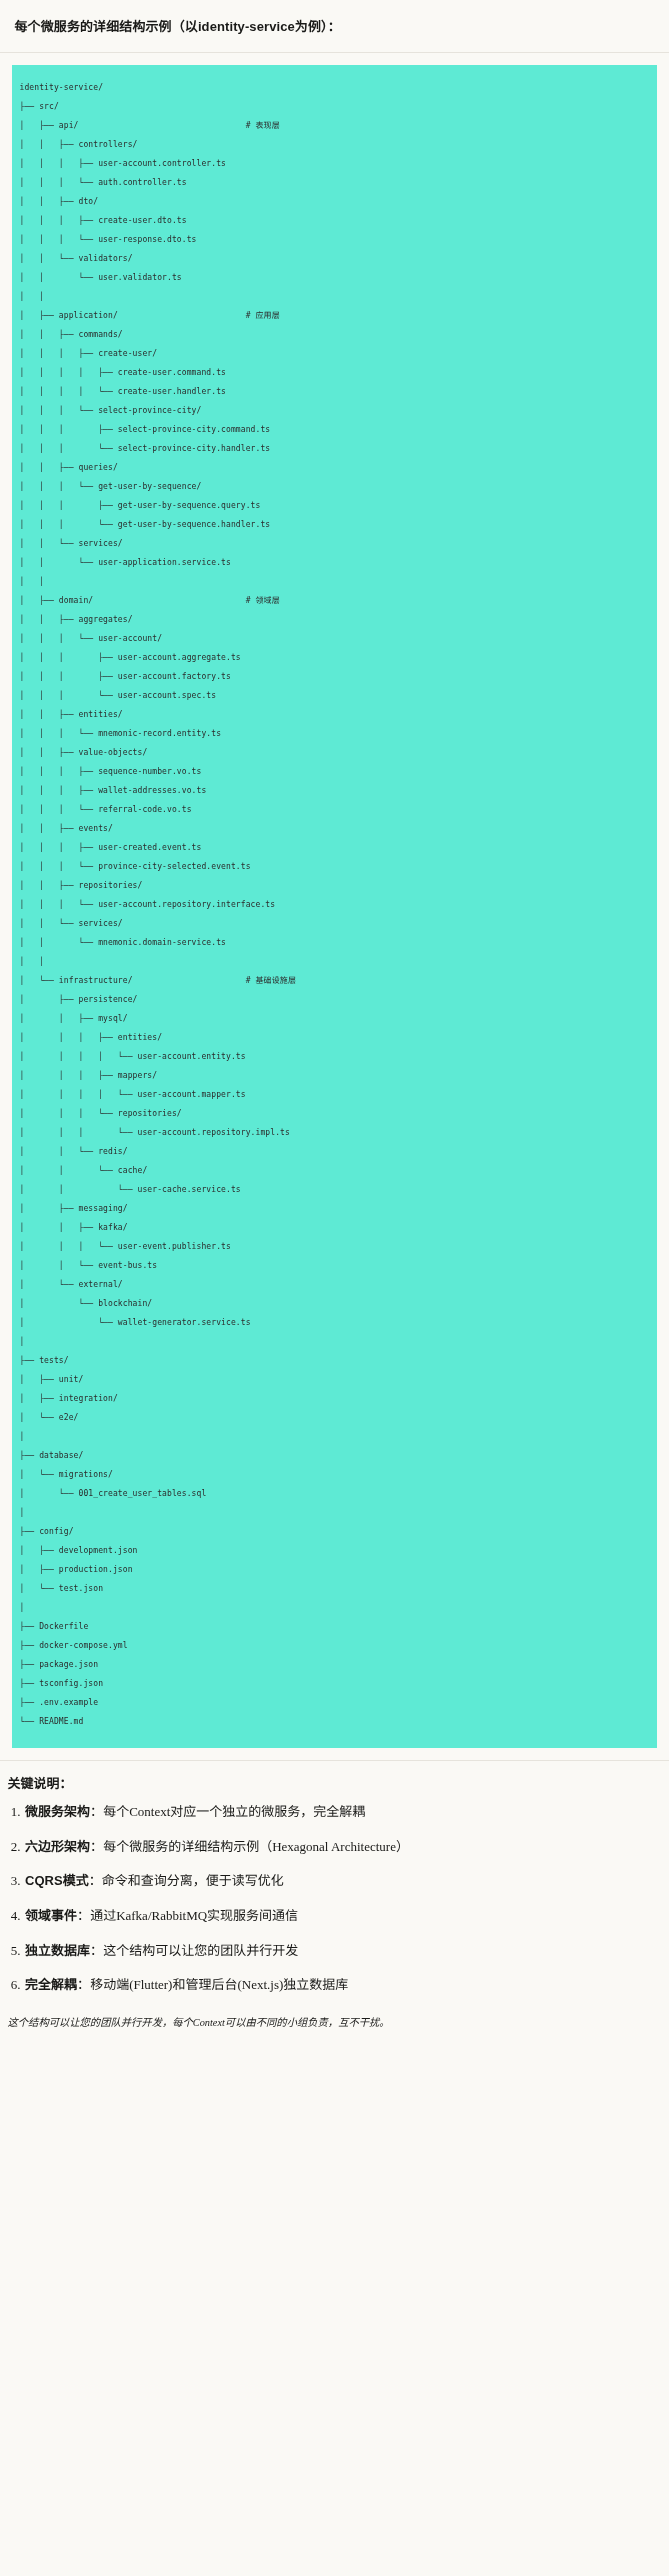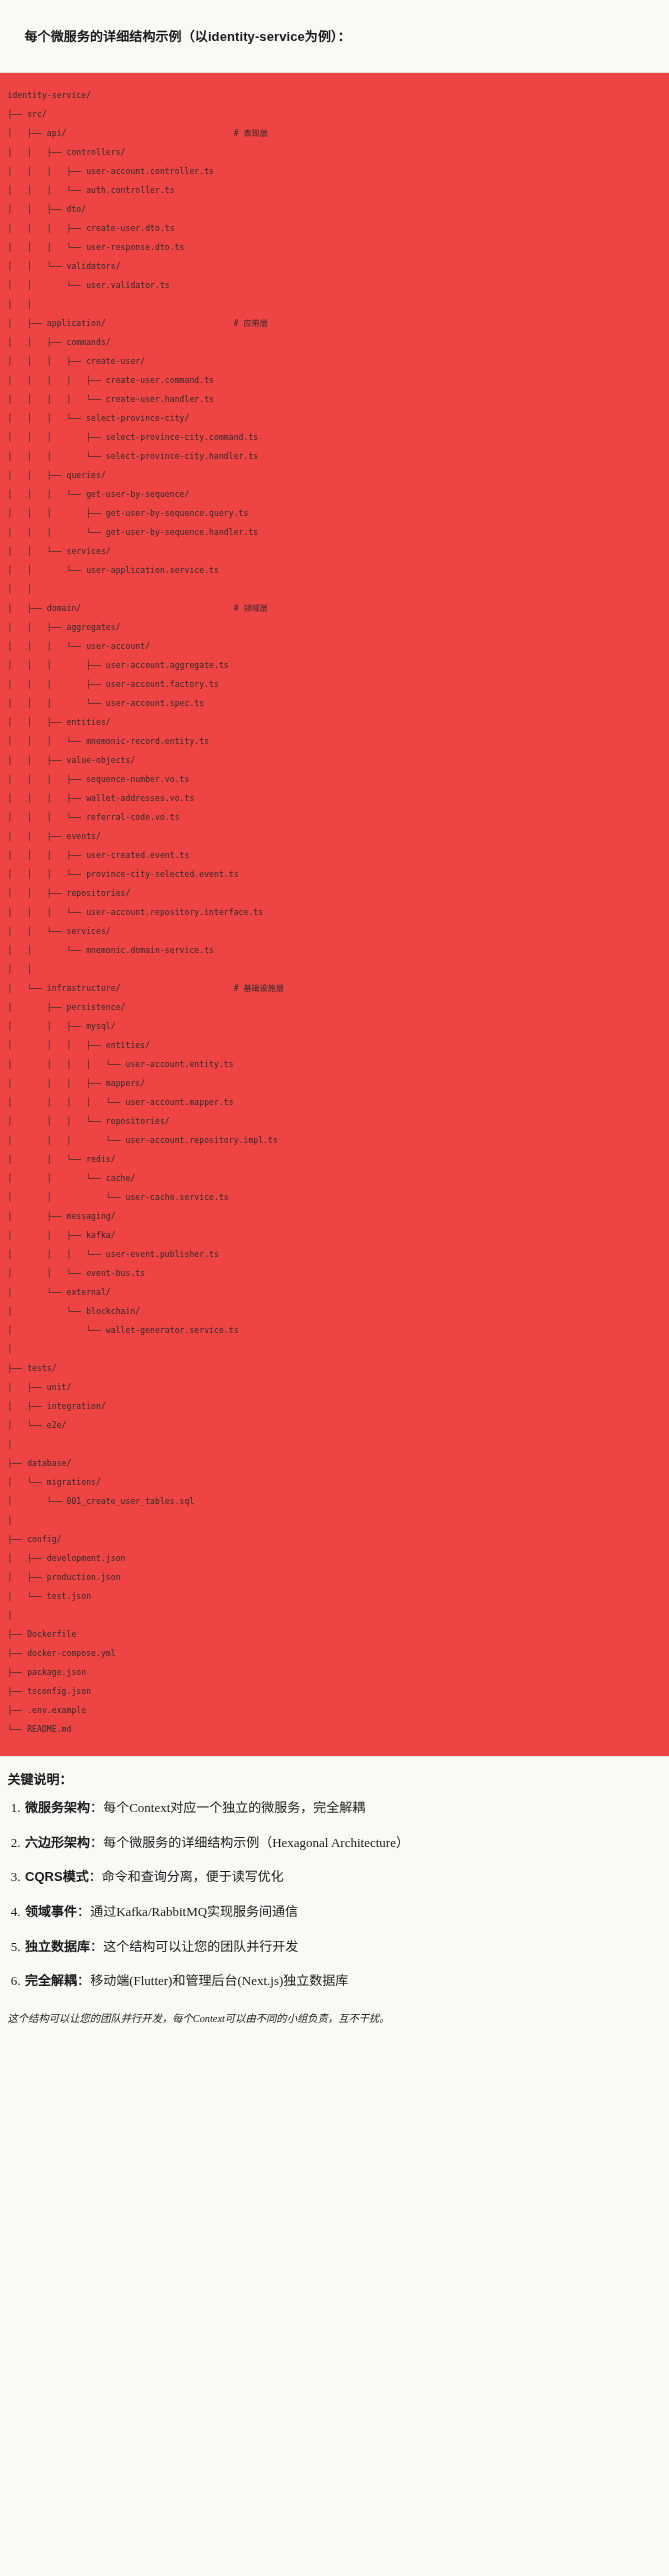--- a/index.html
+++ b/index.html
@@ -22,34 +22,34 @@
   }
 
   
   .doc-heading {
     font-family: "Liberation Sans", "DejaVu Sans", sans-serif;
     font-weight: bold;
     font-size: 13px;
     line-height: 1.35;
     letter-spacing: 0.1px;
     padding: 11.3px 7.5px 8.8px 7.5px;
-    margin: 17px;
+    margin: 7px;
   }
   .rule {
     border: 0;
     border-top: 0.6px solid #e6e3dc;
     margin: 0 0 0 0;
     height: 0;
   }
 
   
   .tree-block {
-    margin: 0;
+    margin: 12px;
     padding: 13.8px 7.5px 16.3px 7.5px;
-    background: #ef4444;
+    background: #5eead4;
   }
   pre.tree {
     margin: 0;
     padding: 0;
     font-family: "DejaVu Sans Mono", "Liberation Mono", monospace;
     font-size: 8px;
     line-height: 19px;
     color: #2b2b2b;
     white-space: pre;
     tab-size: 4;

